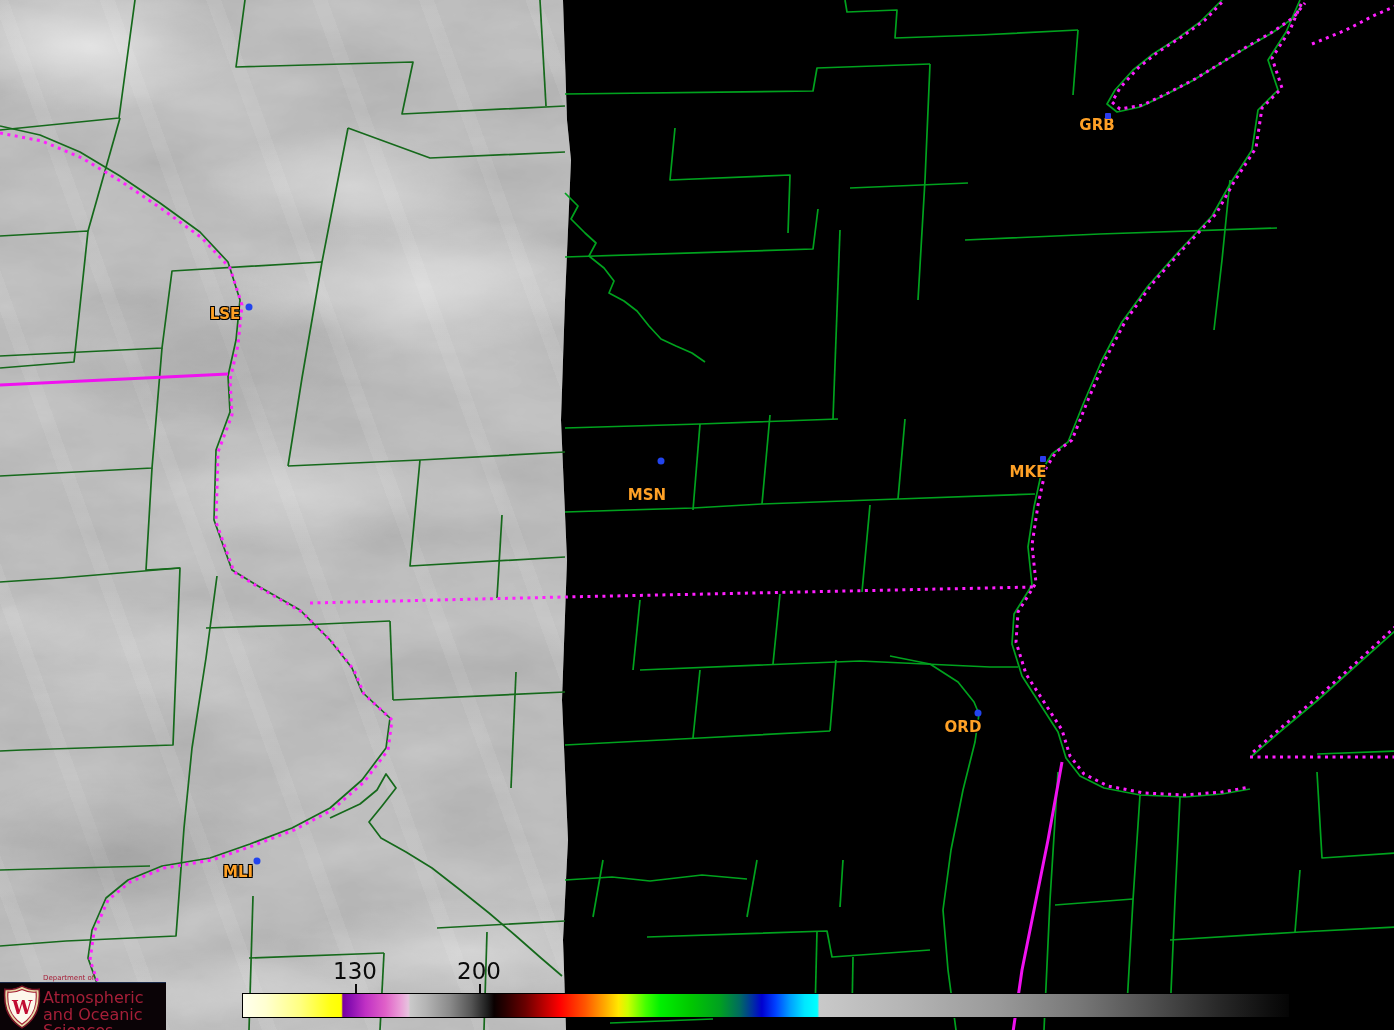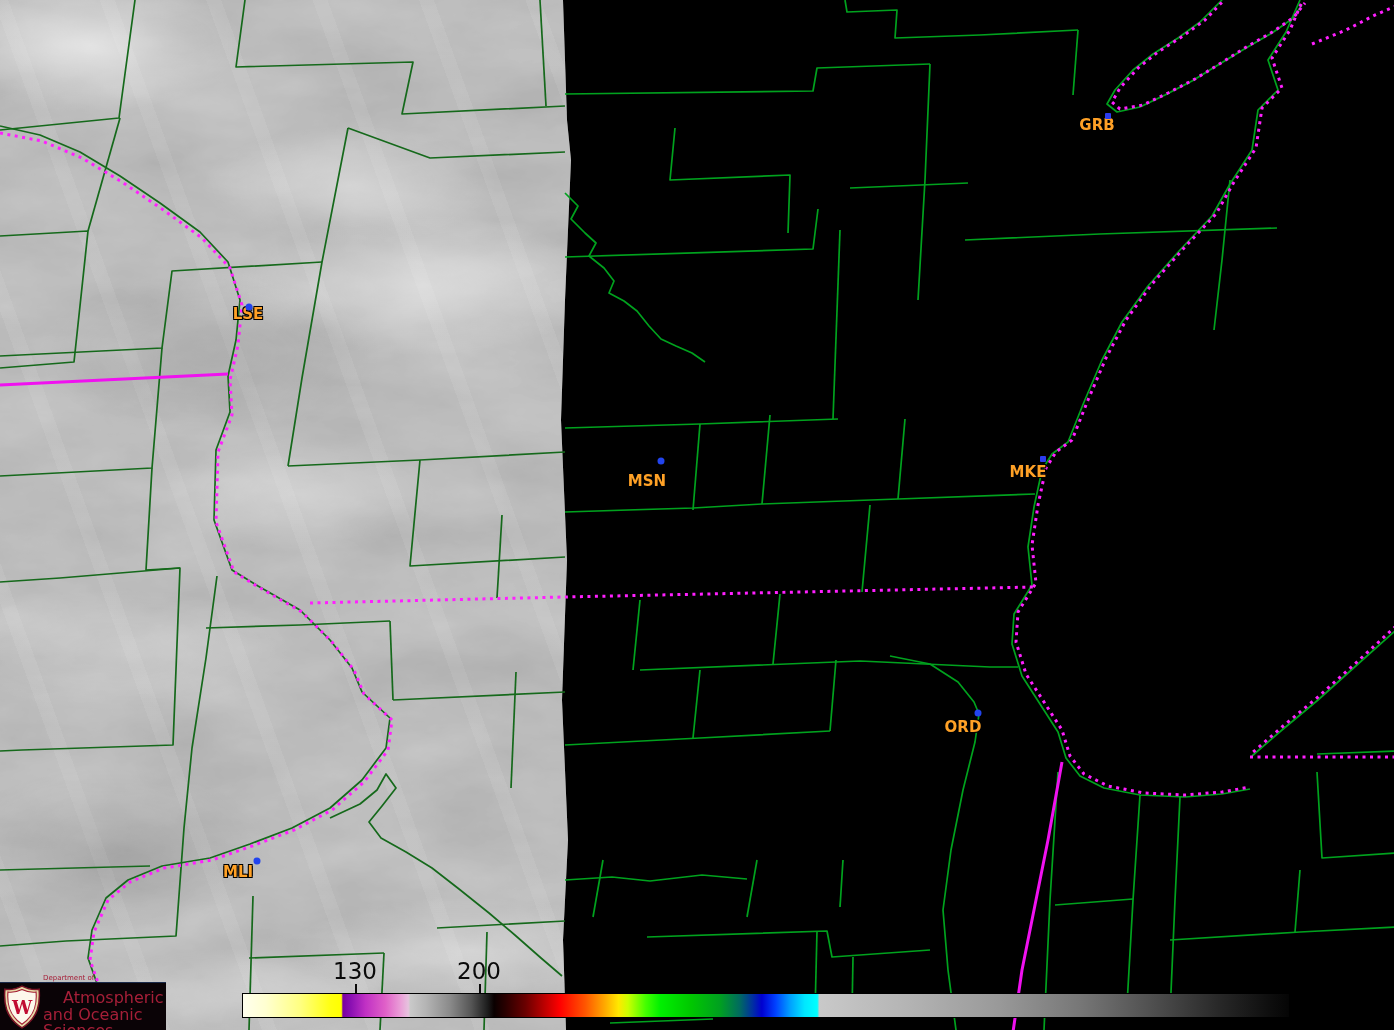--- a/index.html
+++ b/index.html
@@ -36,21 +36,21 @@
   
   #colorbar{position:absolute;left:242px;top:993px;width:1048px;height:25px;border:1px solid #000;box-sizing:border-box;}
   .cb-label{position:absolute;transform:translateX(-50%);top:960px;color:#0a0a0a;font-size:23px;line-height:23px;}
   .cb-tick{position:absolute;width:2px;height:9px;background:#0a0a0a;top:984px;}
   
   #logo{position:absolute;left:0;top:982px;width:166px;height:48px;background:#0a0306;
     border-top:1px solid #1a2a4a;display:flex;align-items:center;}
   #crest{width:38px;height:44px;margin:1px 2px 1px 3px;flex:0 0 auto;}
   #logo-text{color:#a61f38;line-height:1;}
   #logo-dept{font-size:7px;margin-bottom:8px;}
-  #logo-l1{font-size:16px;margin-bottom:1px;margin-left:20px;}
+  #logo-l1{font-size:16px;margin-bottom:1px;}
   #logo-l2{font-size:16px;}
 </style>
 </head>
 <body>
 
 <div id="stage">
 
   <div id="cloud-panel">
     <div id="cloud-base"></div>
     <svg id="cloud-noise" width="572" height="1030">
@@ -159,23 +159,23 @@
       </g>
     <g>
         <path d="M0,385 L228,374" fill="none" stroke="#f011f0" stroke-width="3" stroke-linejoin="round"></path>
         <path d="M1062,762 L1048,840 L1035,905 L1022,970 L1013,1032" fill="none" stroke="#f011f0" stroke-width="3" stroke-linejoin="round"></path>
       </g>
   </svg>
 
   <div id="cities">
       <div class="city" style="left: 1097px; top: 125px;">GRB</div>
       <div class="city-dot square" style="left: 1108px; top: 116px;"></div>
-      <div class="city" style="left: 248px; top: 314px;">LSE</div>
+      <div class="city" style="left: 225px; top: 314px;">LSE</div>
       <div class="city-dot" style="left: 249px; top: 307px;"></div>
-      <div class="city" style="left: 647px; top: 481px;">MSN</div>
+      <div class="city" style="left: 647px; top: 495px;">MSN</div>
       <div class="city-dot" style="left: 661px; top: 461px;"></div>
       <div class="city" style="left: 1028px; top: 472px;">MKE</div>
       <div class="city-dot square" style="left: 1043px; top: 459px;"></div>
       <div class="city" style="left: 963px; top: 727px;">ORD</div>
       <div class="city-dot" style="left: 978px; top: 713px;"></div>
       <div class="city" style="left: 238px; top: 872px;">MLI</div>
       <div class="city-dot" style="left: 257px; top: 861px;"></div>
     </div>
 
 

